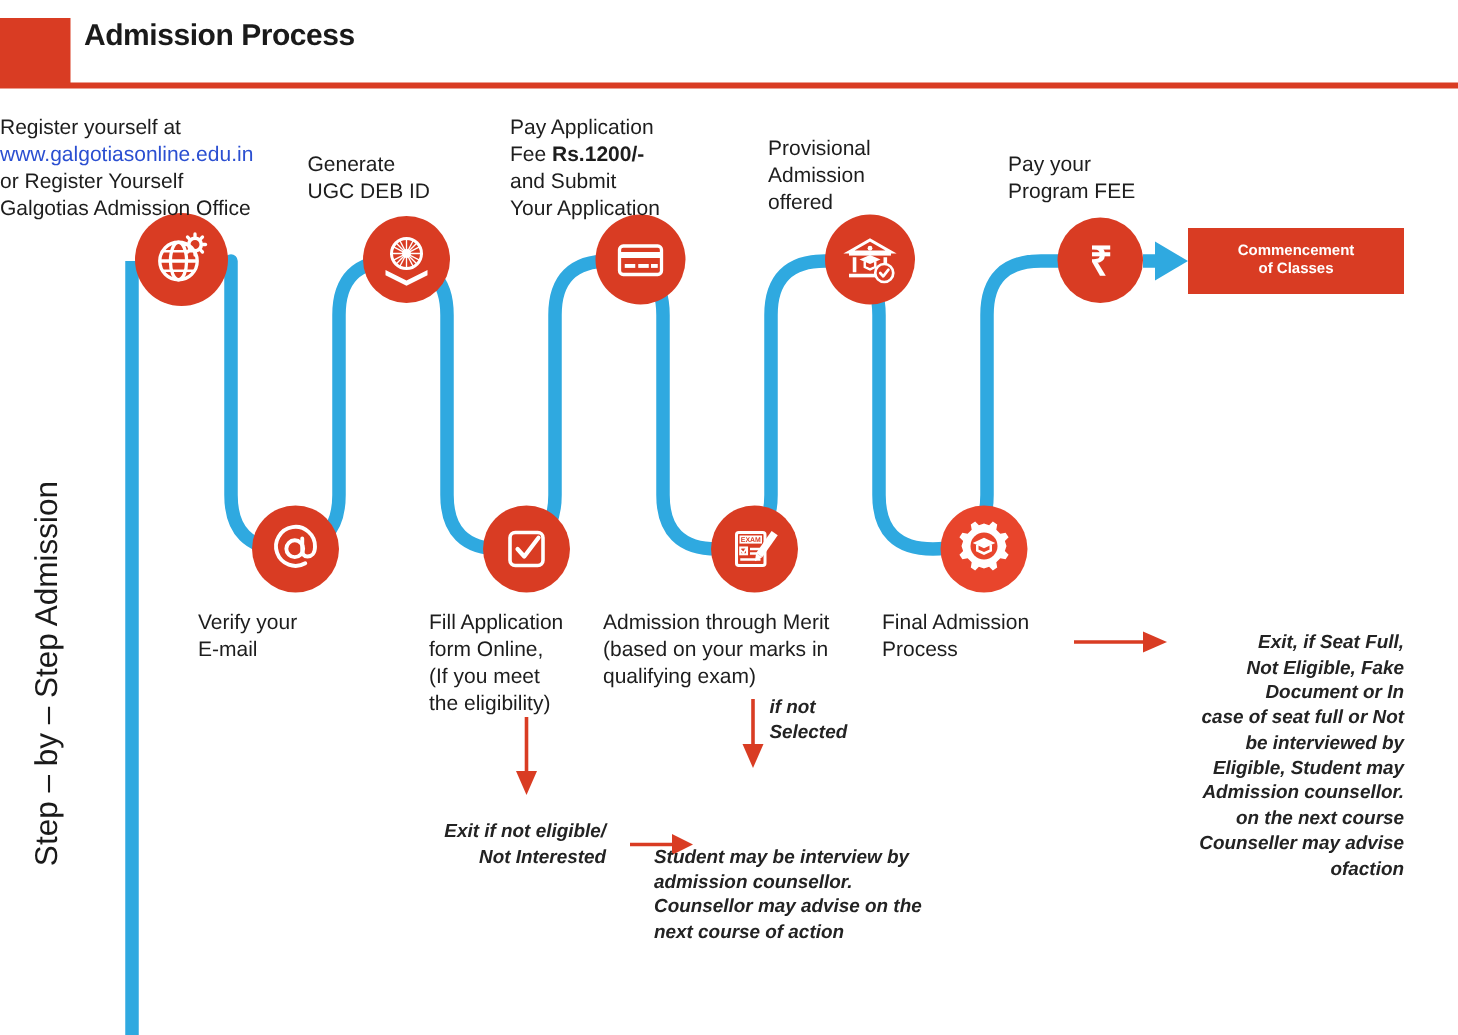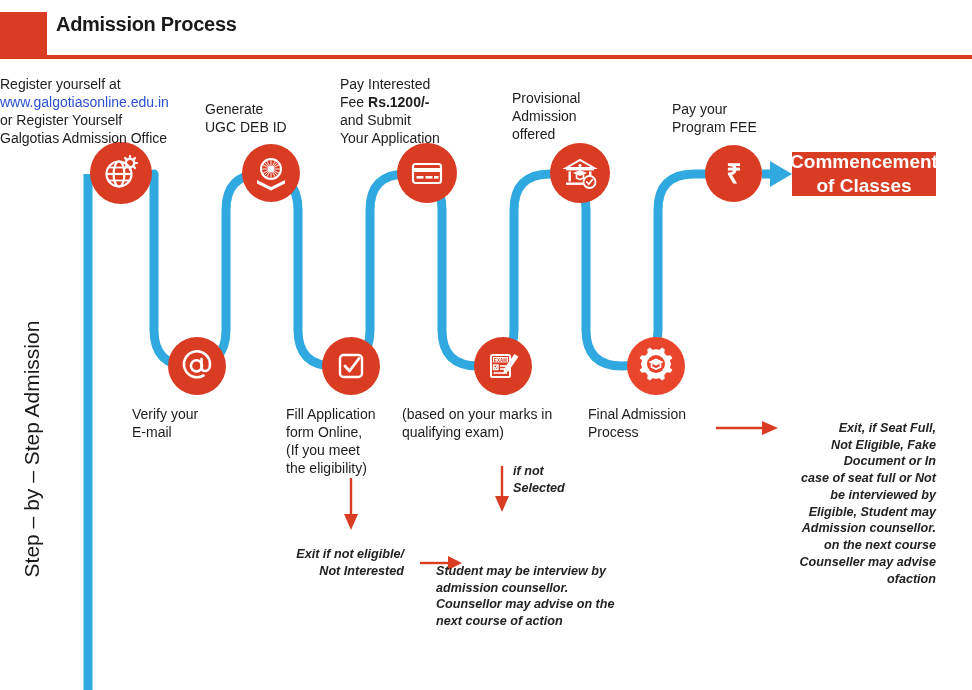--- a/index.html
+++ b/index.html
@@ -93,21 +93,21 @@
 
   
   .comm-box {
     position: absolute;
     left: 792px;
     top: 152px;
     width: 144px;
     height: 44px;
     background: #d93c23;
     color: #ffffff;
-    font-size: 19px;
+    font-size: 10px;
     line-height: 1.25;
     font-weight: 600;
     display: flex;
     align-items: center;
     justify-content: center;
     text-align: center;
   }
 
   
   .note {
@@ -223,21 +223,21 @@
       <svg width="36" height="36" viewBox="0 0 36 36">
         <rect x="4" y="9" width="28" height="19" rx="2.5" fill="none" stroke="#fff" stroke-width="2.2"></rect>
         <rect x="4" y="13" width="28" height="4" fill="#fff"></rect>
         <rect x="7.5" y="21" width="7" height="2.6" fill="#fff"></rect>
         <rect x="16.5" y="21" width="7" height="2.6" fill="#fff"></rect>
         <rect x="25" y="21" width="4.5" height="2.6" fill="#fff"></rect>
       </svg>
     </span>
   </div>
   <div class="cap" style="left:340px; top:76px; width:176px;">
-    <div>Pay Interested</div>
+    <div>Pay Application</div>
     <div>
       <span>Fee </span><b>Rs.1200/-</b>
     </div>
     <div>and Submit</div>
     <div>Your Application</div>
   </div>
 
   <div class="node" style="left:550px; top:143px; width:60px; height:60px;">
     <span>
       <svg width="38" height="38" viewBox="0 0 38 38">
@@ -320,20 +320,21 @@
         <line x1="8.5" y1="25" x2="22" y2="25" stroke="#fff" stroke-width="1.6"></line>
         <g transform="rotate(35 24 18)">
           <rect x="21.5" y="5" width="5" height="18" fill="#fff"></rect>
           <path d="M21.5 23 L24 28 L26.5 23 Z" fill="#fff"></path>
           <rect x="21.5" y="5" width="5" height="3" fill="#d93c23" opacity="0.0"></rect>
         </g>
       </svg>
     </span>
   </div>
   <div class="cap" style="left:402px; top:406px; width:200px;">
+    <div>Admission through Merit</div>
     <div>(based on your marks in</div>
     <div>qualifying exam)</div>
   </div>
 
   <div class="node light" style="left:627px; top:337px; width:58px; height:58px;">
     <span>
       <svg width="42" height="42" viewBox="0 0 42 42">
         <path d="M21 4 L24.4 5.1 L26.9 2.6 L29.8 4.6 L29.2 8.1 L31.9 10.8 L35.4 10.2 L37.4 13.1
                  L34.9 15.6 L36 19 L34.9 22.4 L37.4 24.9 L35.4 27.8 L31.9 27.2 L29.2 29.9 L29.8 33.4
                  L26.9 35.4 L24.4 32.9 L21 34 L17.6 32.9 L15.1 35.4 L12.2 33.4 L12.8 29.9 L10.1 27.2

